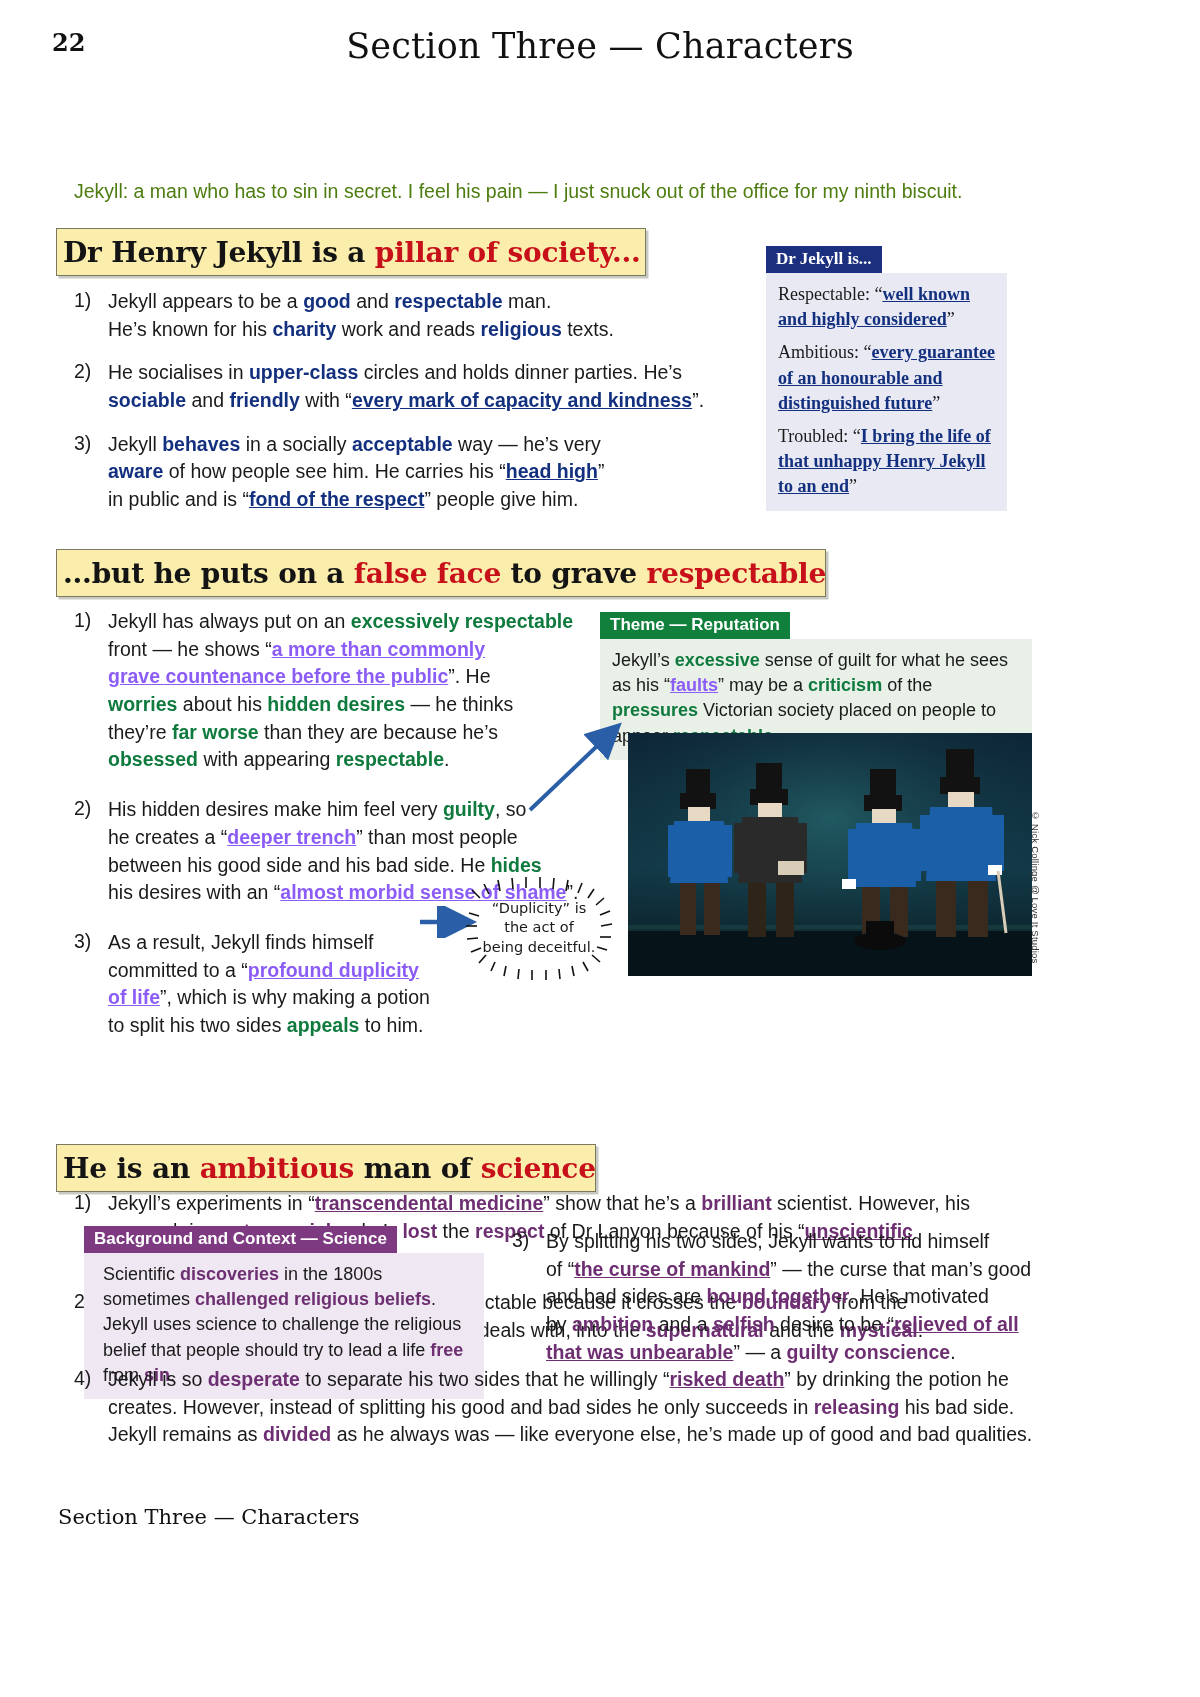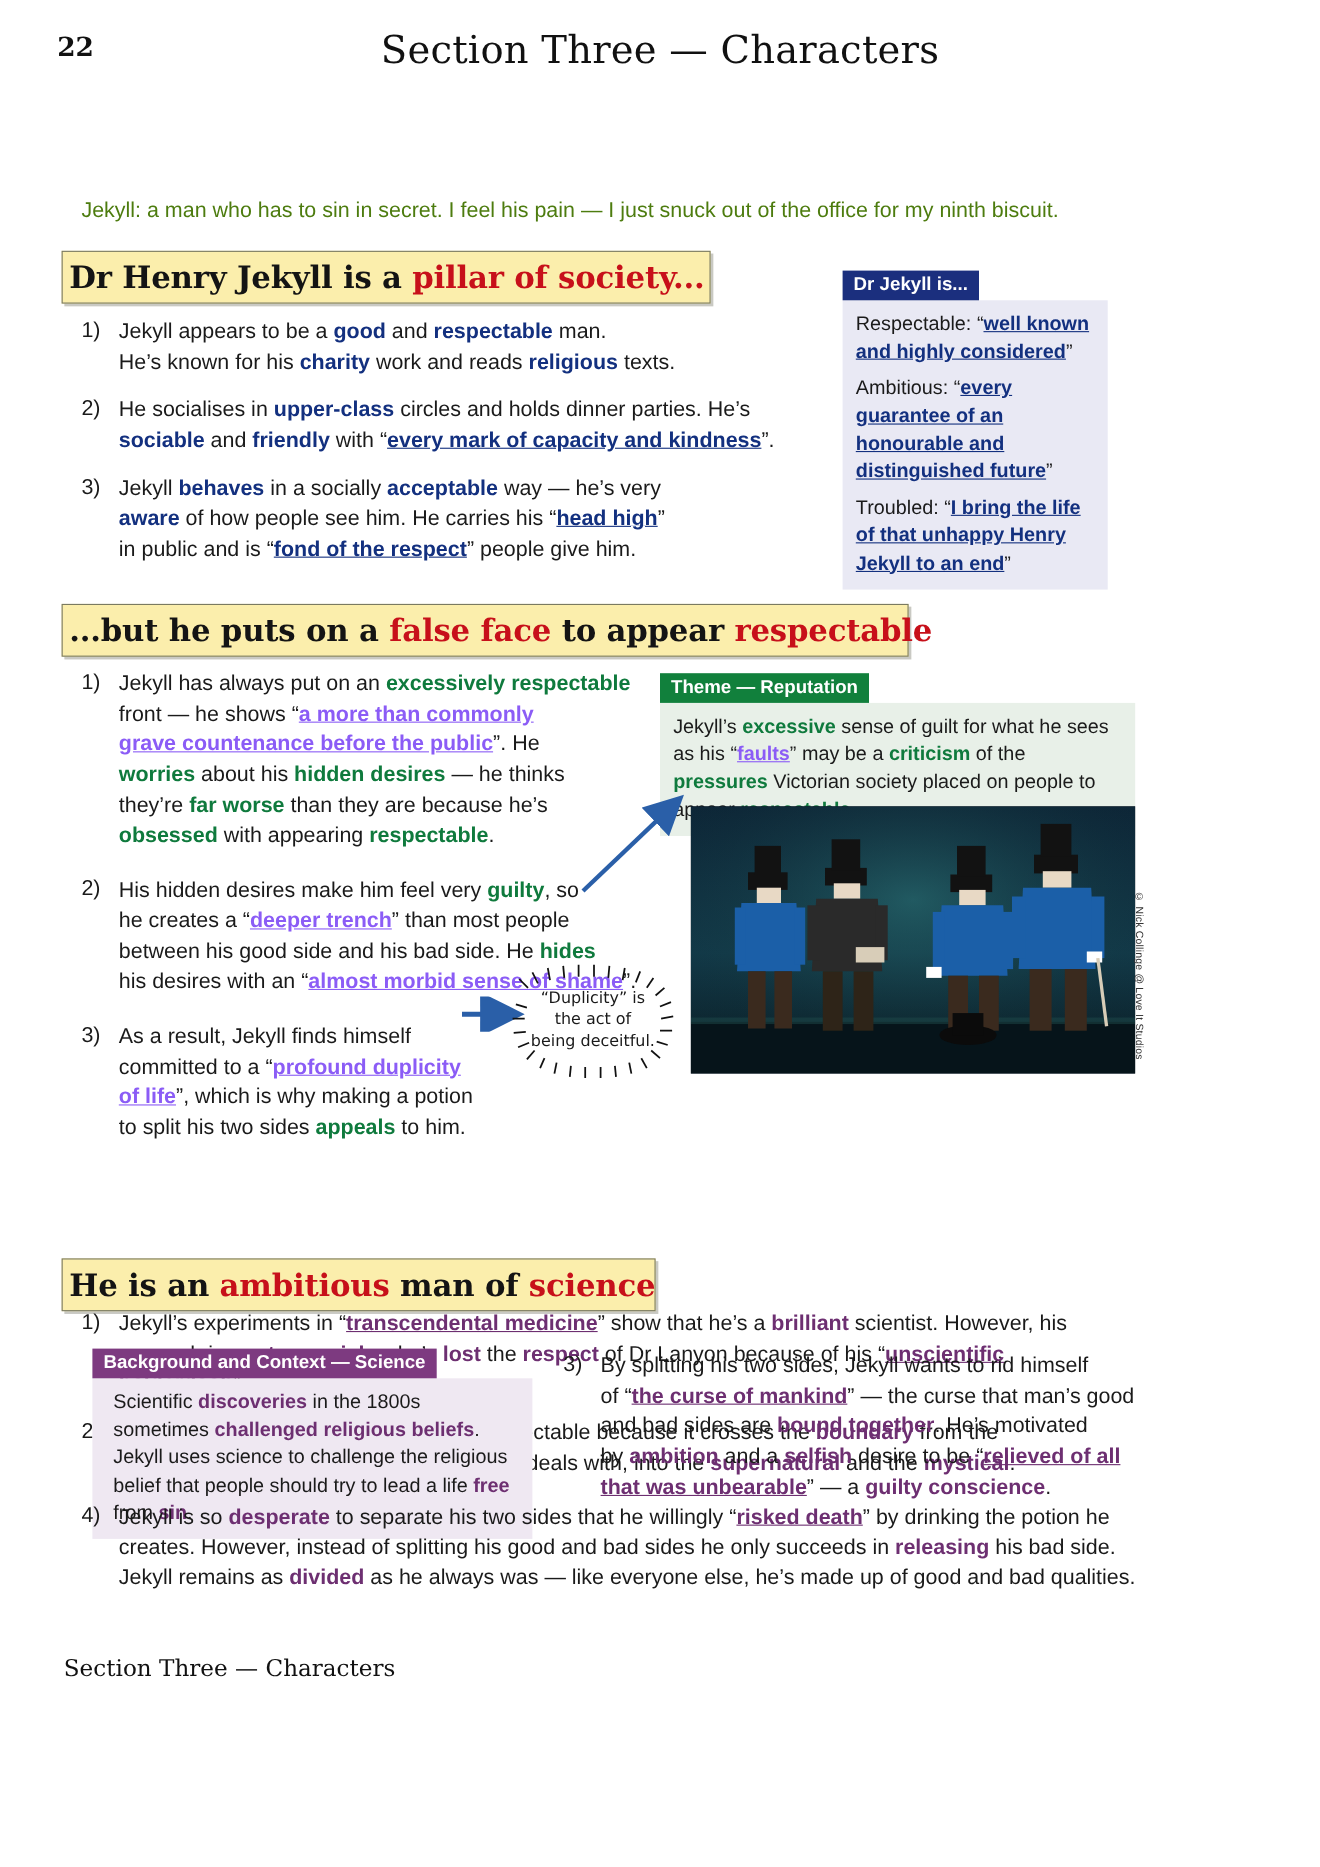--- a/index.html
+++ b/index.html
@@ -158,37 +158,37 @@
     <div class="nitem">
       <div class="num">2)</div>
       <div class="body">He socialises in <b class="blue">upper-class</b> circles and holds dinner parties.  He’s<br><b class="blue">sociable</b> and <b class="blue">friendly</b> with “<u class="blue">every mark of capacity and kindness</u>”.</div>
     </div>
     <div class="nitem">
       <div class="num">3)</div>
       <div class="body">Jekyll <b class="blue">behaves</b> in a socially <b class="blue">acceptable</b> way — he’s very<br><b class="blue">aware</b> of how people see him.  He carries his “<u class="blue">head high</u>”<br>in public and is “<u class="blue">fond of the respect</u>” people give him.</div>
     </div>
   </div>
 
-  <div class="infobox box-blue" style="left:766px; top:246px; width:241px;">
+  <div class="infobox box-blue" style="left:766px; top:246px; width:241px;font-family:Liberation Serif, serif;">
     <div class="tab">Dr Jekyll is...</div>
     <div class="bod">
       <div style="margin-bottom:8px;">
         <span>Respectable: </span><span style="color:#1a1a1a;">“</span><u class="blue">well known and highly considered</u><span style="color:#1a1a1a;">”</span>
       </div>
       <div style="margin-bottom:8px;">
         <span>Ambitious: </span><span style="color:#1a1a1a;">“</span><u class="blue">every guarantee of an honourable and distinguished future</u><span style="color:#1a1a1a;">”</span>
       </div>
       <div>
         <span>Troubled: </span><span style="color:#1a1a1a;">“</span><u class="blue">I bring the life of that unhappy Henry Jekyll to an end</u><span style="color:#1a1a1a;">”</span>
       </div>
     </div>
   </div>
 
   <div class="yellow-box" style="left:56px; top:549px; width:770px; height:48px;">
-    <span class="h"><span>...but he puts on a </span><span class="red">false face</span><span> to appear </span><span class="red">respectable</span></span>
+    <span class="h"><span>...but he puts on a </span><span class="red">false face</span><span> to grave </span><span class="red">respectable</span></span>
   </div>
 
   <div class="nlist" style="left:74px; top:608px; width:520px;">
     <div class="nitem" style="margin-bottom:22px;">
       <div class="num">1)</div>
       <div class="body">Jekyll has always put on an <b class="green">excessively respectable</b><br>front — he shows “<u class="green">a more than commonly</u><br><u class="green">grave countenance before the public</u>”.  He<br><b class="green">worries</b> about his <b class="green">hidden desires</b> — he thinks<br>they’re <b class="green">far worse</b> than they are because he’s<br><b class="green">obsessed</b> with appearing <b class="green">respectable</b>.</div>
     </div>
     <div class="nitem" style="margin-bottom:22px;">
       <div class="num">2)</div>
       <div class="body">His hidden desires make him feel very <b class="green">guilty</b>, so<br>he creates a “<u class="green">deeper trench</u>” than most people<br>between his good side and his bad side.  He <b class="green">hides</b><br>his desires with an “<u class="green">almost morbid sense of shame</u>”.</div>

